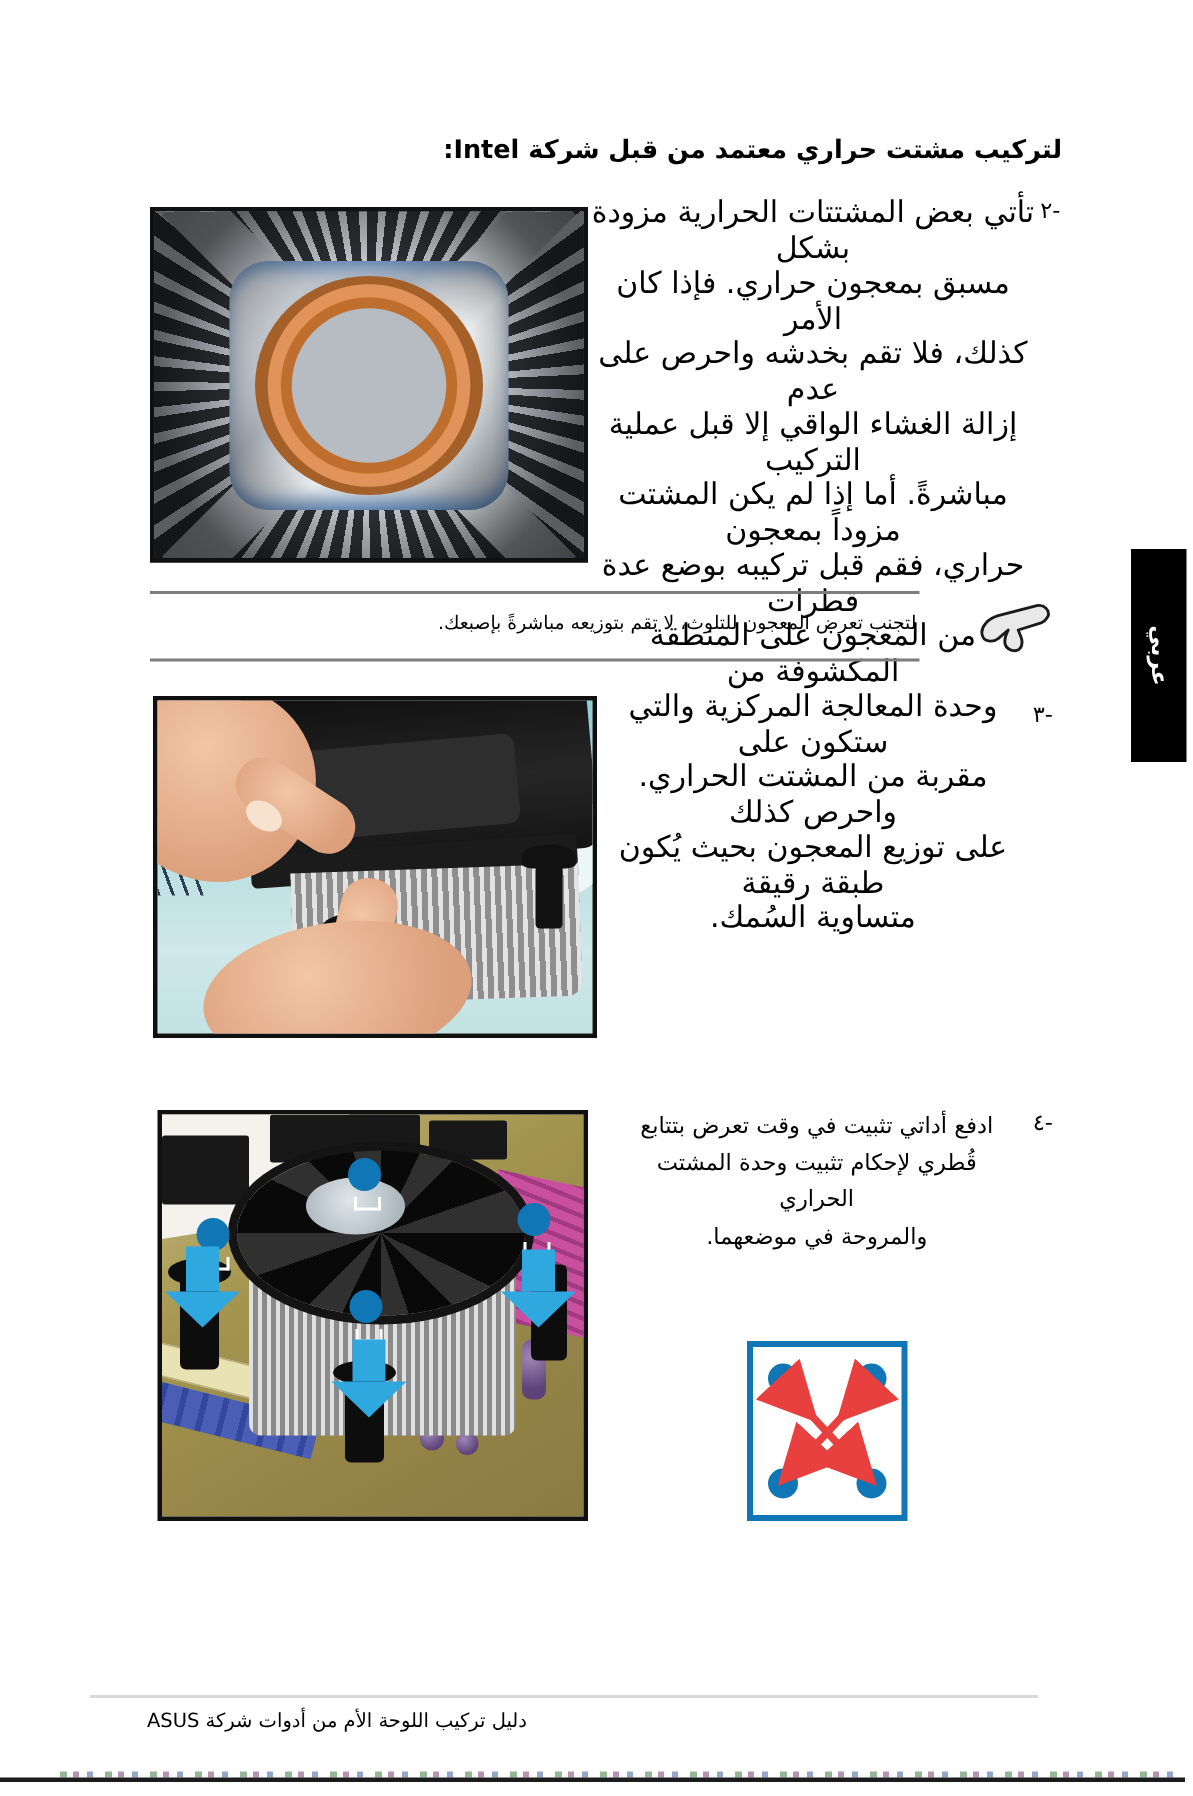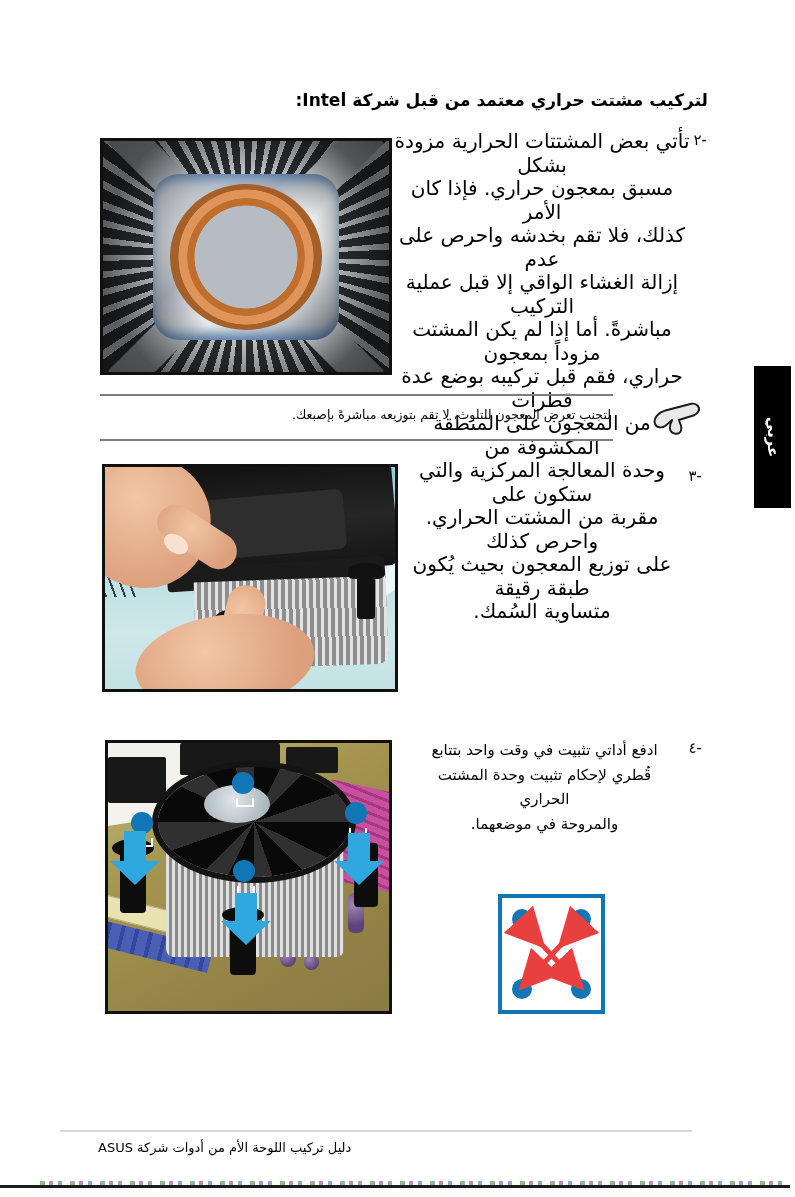--- a/index.html
+++ b/index.html
@@ -173,21 +173,21 @@
     <div class="pin cap" style="left:110px;top:142px;width:42px;height:18px;"></div>
     <div class="pin" style="left:122px;top:158px;width:18px;height:30px;"></div>
     <div class="hand-top skin"></div>
     <div class="finger skin"></div>
     <div class="nail"></div>
     <div class="thumb skin"></div>
     <div class="hand-bottom skin"></div>
   </div>
 
   <div class="abs rtl step-num" id="step4-num">٤-</div>
-  <div class="abs rtl lines" id="step4-text">ادفع أداتي تثبيت في وقت واحد بتتابع
+  <div class="abs rtl lines" id="step4-text">ادفع أداتي تثبيت في وقت تعرض بتتابع
 قُطري لإحكام تثبيت وحدة المشتت الحراري
 والمروحة في موضعهما.</div>
 
   <div class="abs photo" id="photo3">
     <div class="corner-white"></div>
     <div class="conn" style="left:72px;top:0;width:100px;height:32px;"></div>
     <div class="conn" style="left:0;top:14px;width:58px;height:46px;"></div>
     <div class="conn" style="left:178px;top:4px;width:52px;height:26px;"></div>
     <div class="slot-pink"></div>
     <div class="slot-cream"></div>

